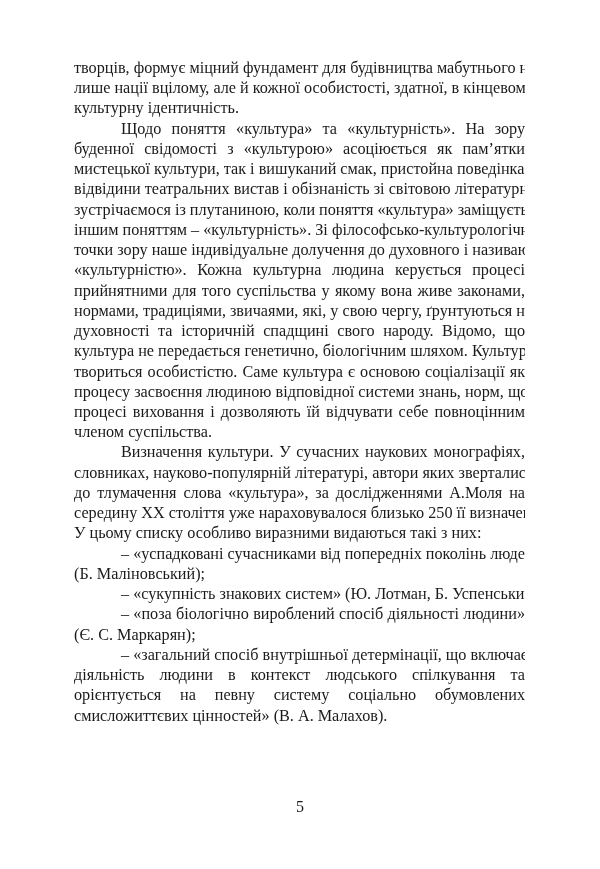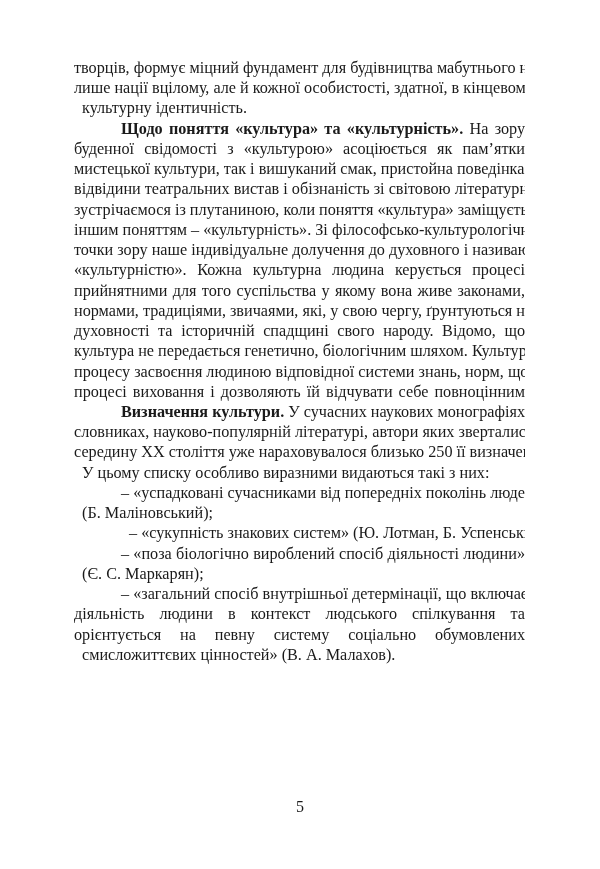--- a/index.html
+++ b/index.html
@@ -5,23 +5,23 @@
   html, body { margin: 0; padding: 0; background: #ffffff; }
   body { width: 600px; height: 869px; position: relative; overflow: hidden; }
   .page {
     position: absolute; left: 74px; top: 58px; width: 451px;
     font-family: "Liberation Serif", serif; font-size: 16.2px; color: #1a1a1a;
   }
   .line {
     height: 20.24px; line-height: 20.24px; white-space: nowrap;
     text-align: justify; text-align-last: justify; overflow: hidden;
   }
-  .line.last { text-align-last: left; margin-left: 8px; }
+  .line.last { text-align-last: left; }
   .line.indent { padding-left: 47px; }
-  .b { font-weight: bold; }
+  .b { font-weight: normal; }
   .pagenum {
     position: absolute; left: 0; width: 600px; top: 798px; text-align: center;
     font-family: "Liberation Serif", serif; font-size: 16px; color: #1a1a1a;
   }
 </style>
 </head>
 <body>
 
 <div class="page">
 
@@ -34,25 +34,28 @@
   <div class="line">мистецької культури, так і вишуканий смак, пристойна поведінка,</div>
   <div class="line">відвідини театральних вистав і обізнаність зі світовою літературно-</div>
   <div class="line">зустрічаємося із плутаниною, коли поняття «культура» заміщується</div>
   <div class="line">іншим поняттям – «культурність». Зі філософсько-культурологічної</div>
   <div class="line">точки зору наше індивідуальне долучення до духовного і називають</div>
   <div class="line">«культурністю». Кожна культурна людина керується процесі</div>
   <div class="line">прийнятними для того суспільства у якому вона живе законами,</div>
   <div class="line">нормами, традиціями, звичаями, які, у свою чергу, ґрунтуються на</div>
   <div class="line">духовності та історичній спадщині свого народу. Відомо, що</div>
   <div class="line">культура не передається генетично, біологічним шляхом. Культура</div>
+  <div class="line">твориться особистістю. Саме культура є основою соціалізації як</div>
   <div class="line">процесу засвоєння людиною відповідної системи знань, норм, що у</div>
   <div class="line">процесі виховання і дозволяють їй відчувати себе повноцінним</div>
+  <div class="line last">членом суспільства.</div>
 
   <div class="line indent"><span class="b">Визначення культури.</span> <span>У сучасних наукових монографіях,</span></div>
   <div class="line">словниках, науково-популярній літературі, автори яких зверталися</div>
+  <div class="line">до тлумачення слова «культура», за дослідженнями А.Моля на</div>
   <div class="line">середину XX століття уже нараховувалося близько 250 її визначень.</div>
   <div class="line last">У цьому списку особливо виразними видаються такі з них:</div>
 
   <div class="line indent">– «успадковані сучасниками від попередніх поколінь людей</div>
   <div class="line last">(Б. Маліновський);</div>
 
 
   <div class="line indent last">– «сукупність знакових систем» (Ю. Лотман, Б. Успенський);</div>
 
   <div class="line indent">– «поза біологічно вироблений спосіб діяльності людини»</div>

